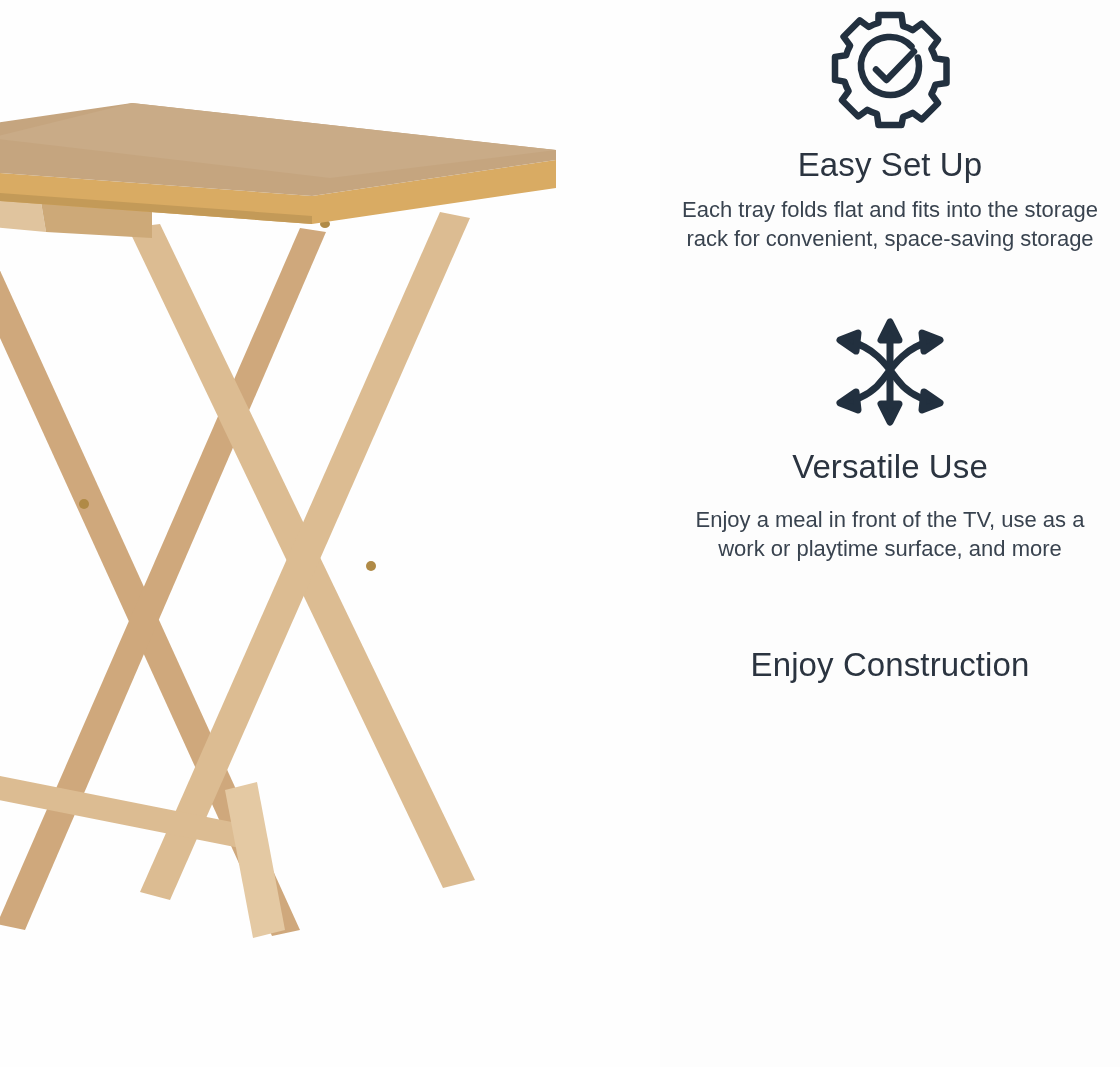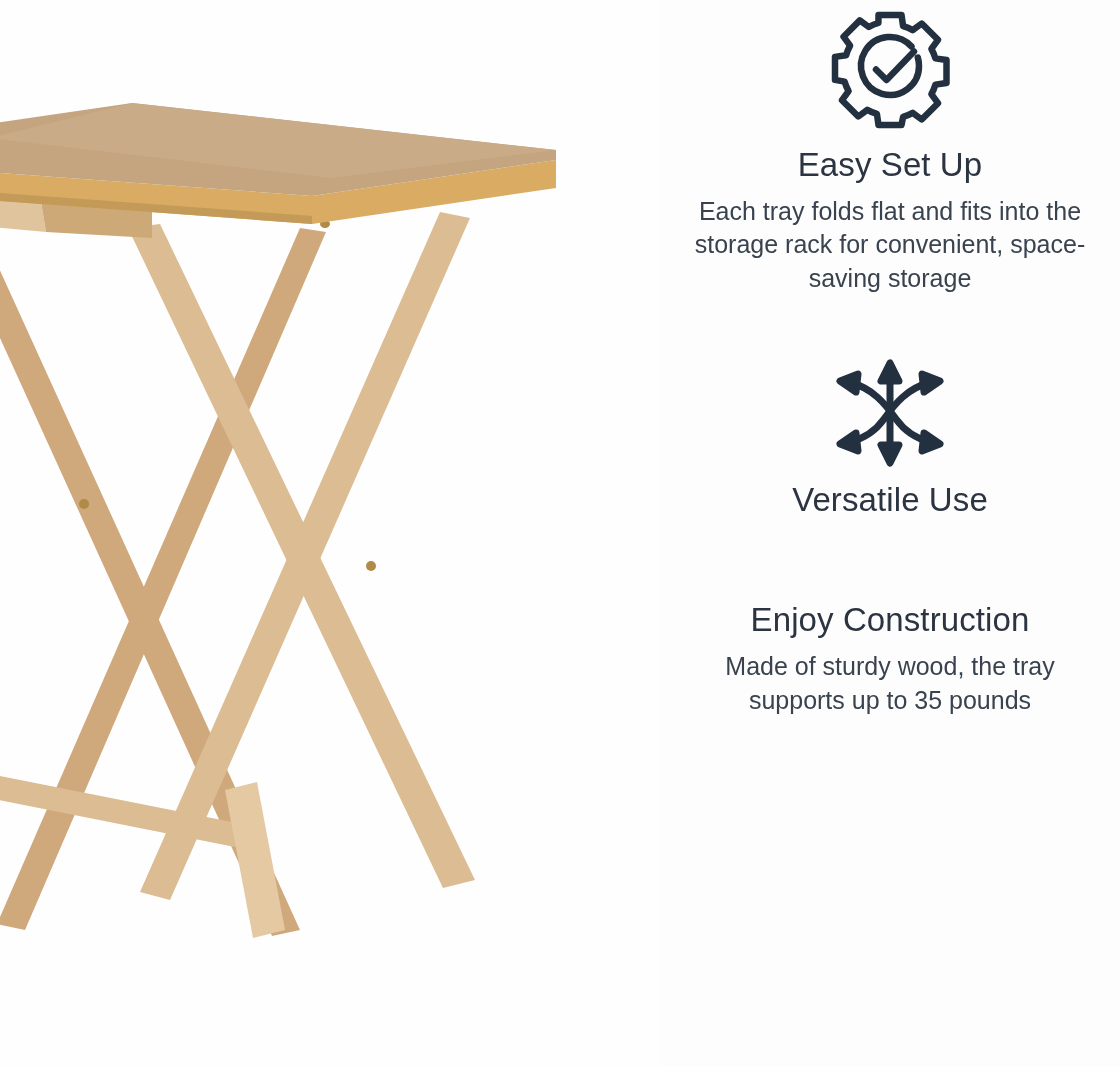--- a/index.html
+++ b/index.html
@@ -50,38 +50,38 @@
     align-items: center;
   }
   .feature {
     width: 440px;
     text-align: center;
     display: flex;
     flex-direction: column;
     align-items: center;
   }
   .feature-1 { margin-top: 6px; }
-  .feature-2 { margin-top: 62px; }
+  .feature-2 { margin-top: 62px; gap: 8px; }
   .feature-3 { margin-top: 70px; }
 
   .feature-icon {
     display: block;
     line-height: 0;
   }
   .feature-title {
     font-size: 33px;
     font-weight: 400;
     color: #2b3440;
     letter-spacing: 0.1px;
     margin-top: 12px;
     line-height: 1.15;
     white-space: nowrap;
   }
   .feature-desc {
-    font-size: 25px;
+    font-size: 22px;
     font-weight: 400;
     color: #39434f;
     line-height: 1.34;
     margin-top: 11px;
     max-width: 432px;
   }
 
   
   .w-top      { fill: #c5a57f; }
   .w-top2     { fill: #c9ab87; }
@@ -176,21 +176,21 @@
           <path d="M24 26 C 46 30, 60 48, 70 62 C 80 76, 92 82, 104 85"></path>
           <polygon points="14,24 32,17 30,35" fill="#22303f" stroke="#22303f"></polygon>
           <polygon points="114,87 96,94 98,76" fill="#22303f" stroke="#22303f"></polygon>
 
           <path d="M104 26 C 82 30, 68 48, 58 62 C 48 76, 36 82, 24 85"></path>
           <polygon points="114,24 96,17 98,35" fill="#22303f" stroke="#22303f"></polygon>
           <polygon points="14,87 32,94 30,76" fill="#22303f" stroke="#22303f"></polygon>
         </svg>
       </span>
       <div class="feature-title">Versatile Use</div>
+      <div class="feature-desc">Enjoy a meal in front of the TV, use as a work or playtime surface, and more</div>
     </div>
 
     <div class="feature feature-3">
       <div class="feature-title">Enjoy Construction</div>
-      <div class="feature-desc">Made of sturdy wood, the tray supports up to 35 pounds</div>
     </div>
 
   </div>
 </div>
 
 </body></html>

